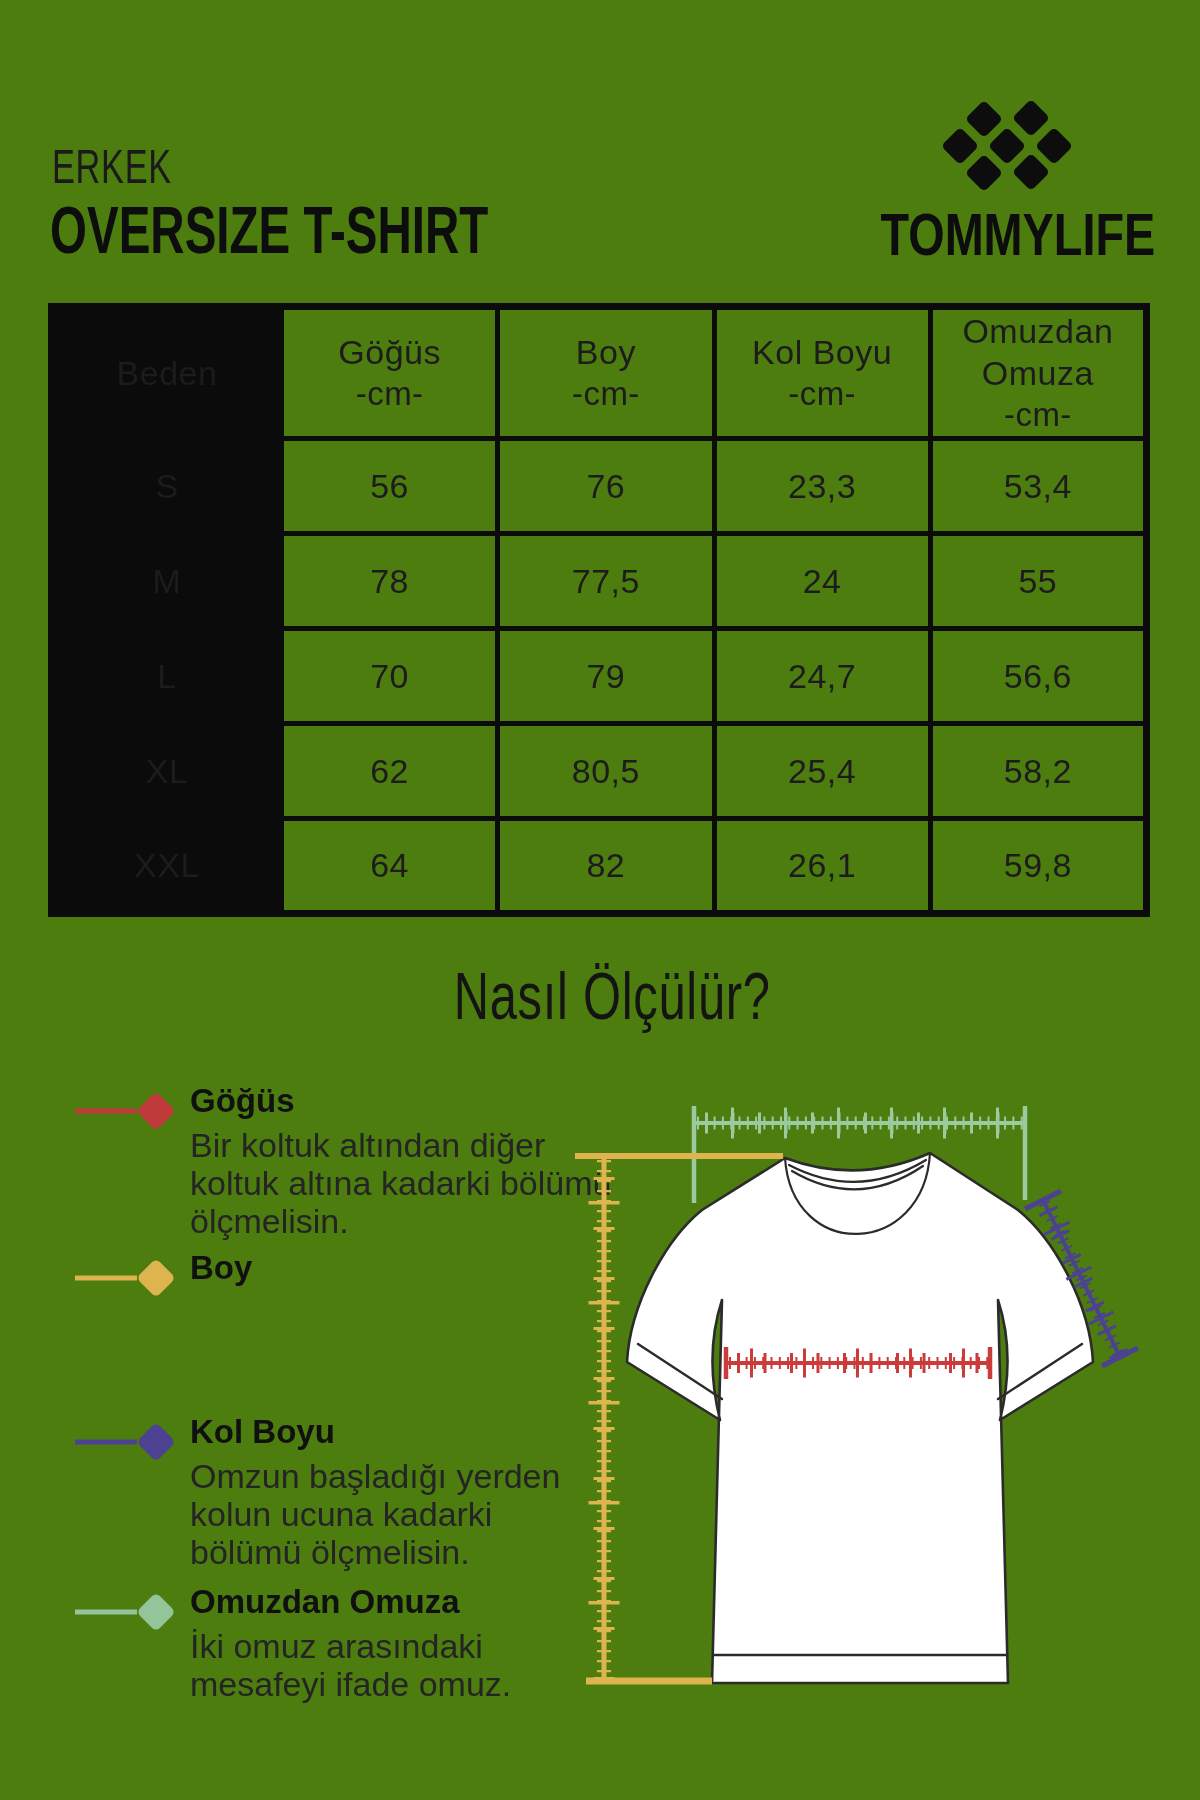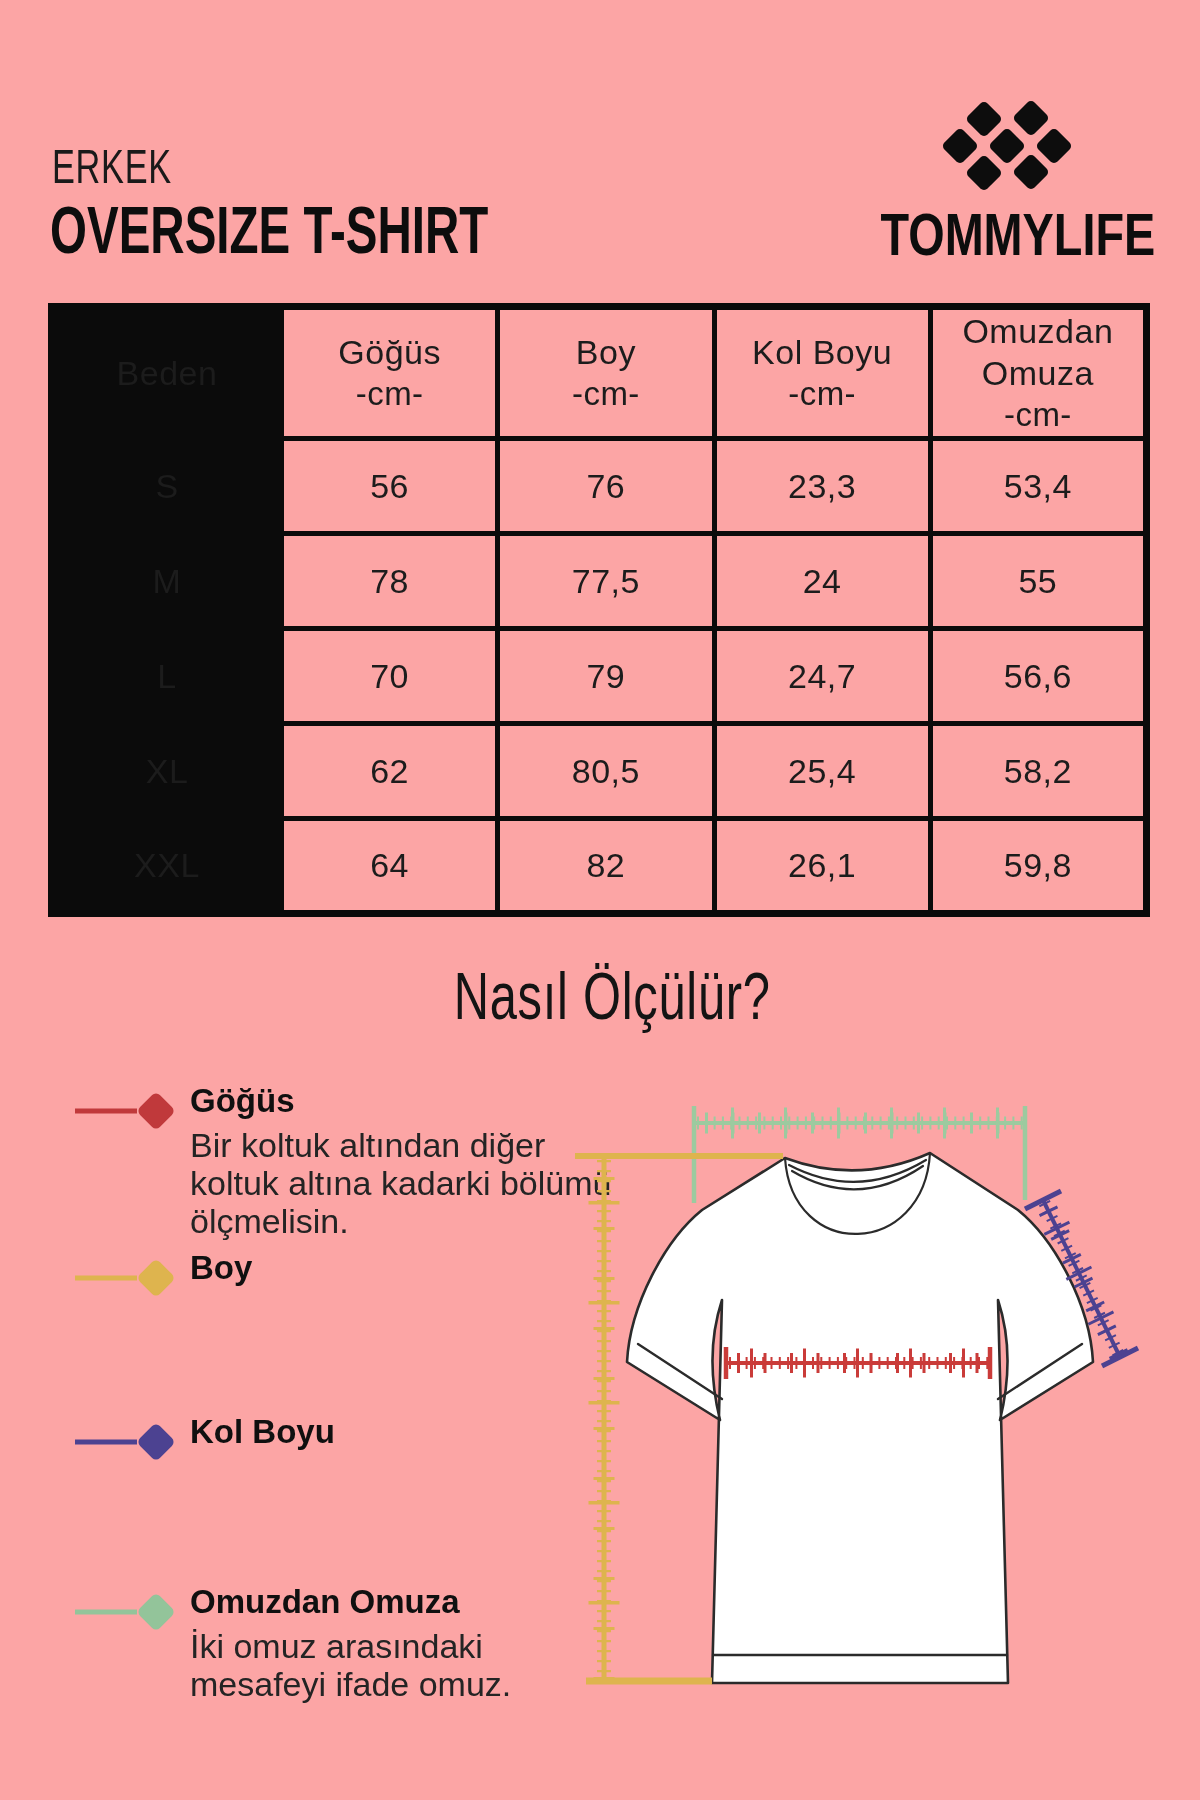--- a/index.html
+++ b/index.html
@@ -1,16 +1,16 @@
 <!DOCTYPE html>
 <html><head>
 <meta charset="utf-8">
 <style>
   html,body{margin:0;padding:0;background:#ffffff;}
-  .page{position:relative;width:1200px;height:1800px;background:#fca5a5;overflow:hidden;
+  .page{position:relative;width:1200px;height:1800px;background:#4d7c0f;overflow:hidden;
         font-family:"Liberation Sans", sans-serif;color:#111;}
   .abs{position:absolute;}
 
   
   .cat-title{left:52px;top:138px;font-size:49px;font-weight:400;color:#1a1a1a;
              transform:scaleX(0.70);transform-origin:left top;letter-spacing:1px;white-space:nowrap;}
   .prod-title{left:50px;top:192px;font-size:66px;font-weight:800;color:#0d0d0d;
               transform:scaleX(0.72);transform-origin:left top;letter-spacing:0px;white-space:nowrap;}
   .brand-word{right:45px;top:200px;font-size:60px;font-weight:800;color:#0d0d0d;
               transform:scaleX(0.78);transform-origin:right top;letter-spacing:0px;white-space:nowrap;}
@@ -147,20 +147,21 @@
     </div>
   </div>
 
   <div class="abs legend-item" style="top:1413px;">
     <svg class="legend-marker" width="110" height="58" viewBox="0 0 110 58">
       <line x1="0" y1="29" x2="62" y2="29" stroke-width="5" stroke="#4C4291"></line>
       <rect x="-14" y="-14" width="28" height="28" rx="5.5" transform="translate(81,29) rotate(45)" fill="#4C4291"></rect>
     </svg>
     <div class="legend-text w380">
       <p class="legend-title">Kol Boyu</p>
+      <p class="legend-desc">Omzun başladığı yerden kolun ucuna kadarki bölümü ölçmelisin.</p>
     </div>
   </div>
 
   <div class="abs legend-item" style="top:1583px;">
     <svg class="legend-marker" width="110" height="58" viewBox="0 0 110 58">
       <line x1="0" y1="29" x2="62" y2="29" stroke-width="5" stroke="#93C49A"></line>
       <rect x="-14" y="-14" width="28" height="28" rx="5.5" transform="translate(81,29) rotate(45)" fill="#93C49A"></rect>
     </svg>
     <div class="legend-text w400">
       <p class="legend-title">Omuzdan Omuza</p>

